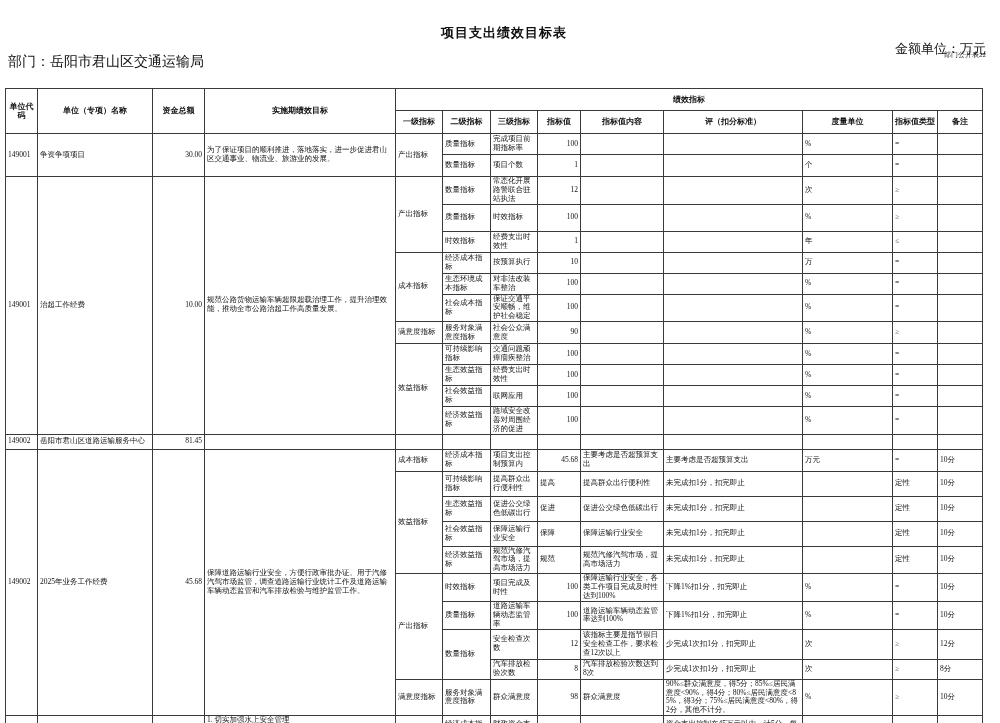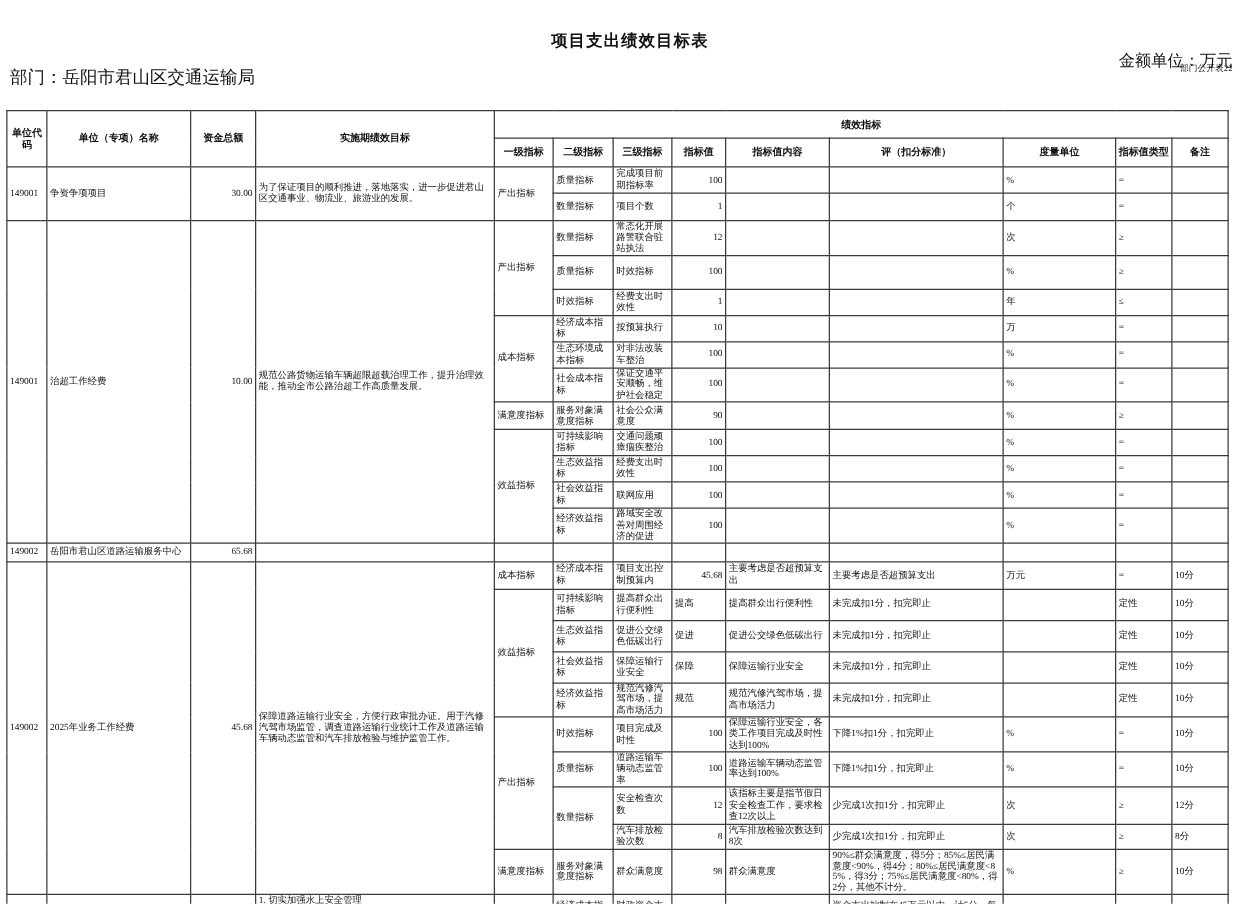--- a/index.html
+++ b/index.html
@@ -210,21 +210,21 @@
           <td class="ar">100</td>
           <td class="al"></td>
           <td class="al"></td>
           <td class="al">%</td>
           <td class="al">=</td>
           <td class="al"></td>
         </tr>
         <tr style="height: 15px;">
           <td class="ac">149002</td>
           <td class="al">岳阳市君山区道路运输服务中心</td>
-          <td class="ar">65.68</td>
+          <td class="ar">81.45</td>
           <td class="al"></td>
           <td class="al"></td>
           <td class="al"></td>
           <td class="al"></td>
           <td class="al"></td>
           <td class="al"></td>
           <td class="al"></td>
           <td class="al"></td>
           <td class="al"></td>
           <td class="al"></td>

